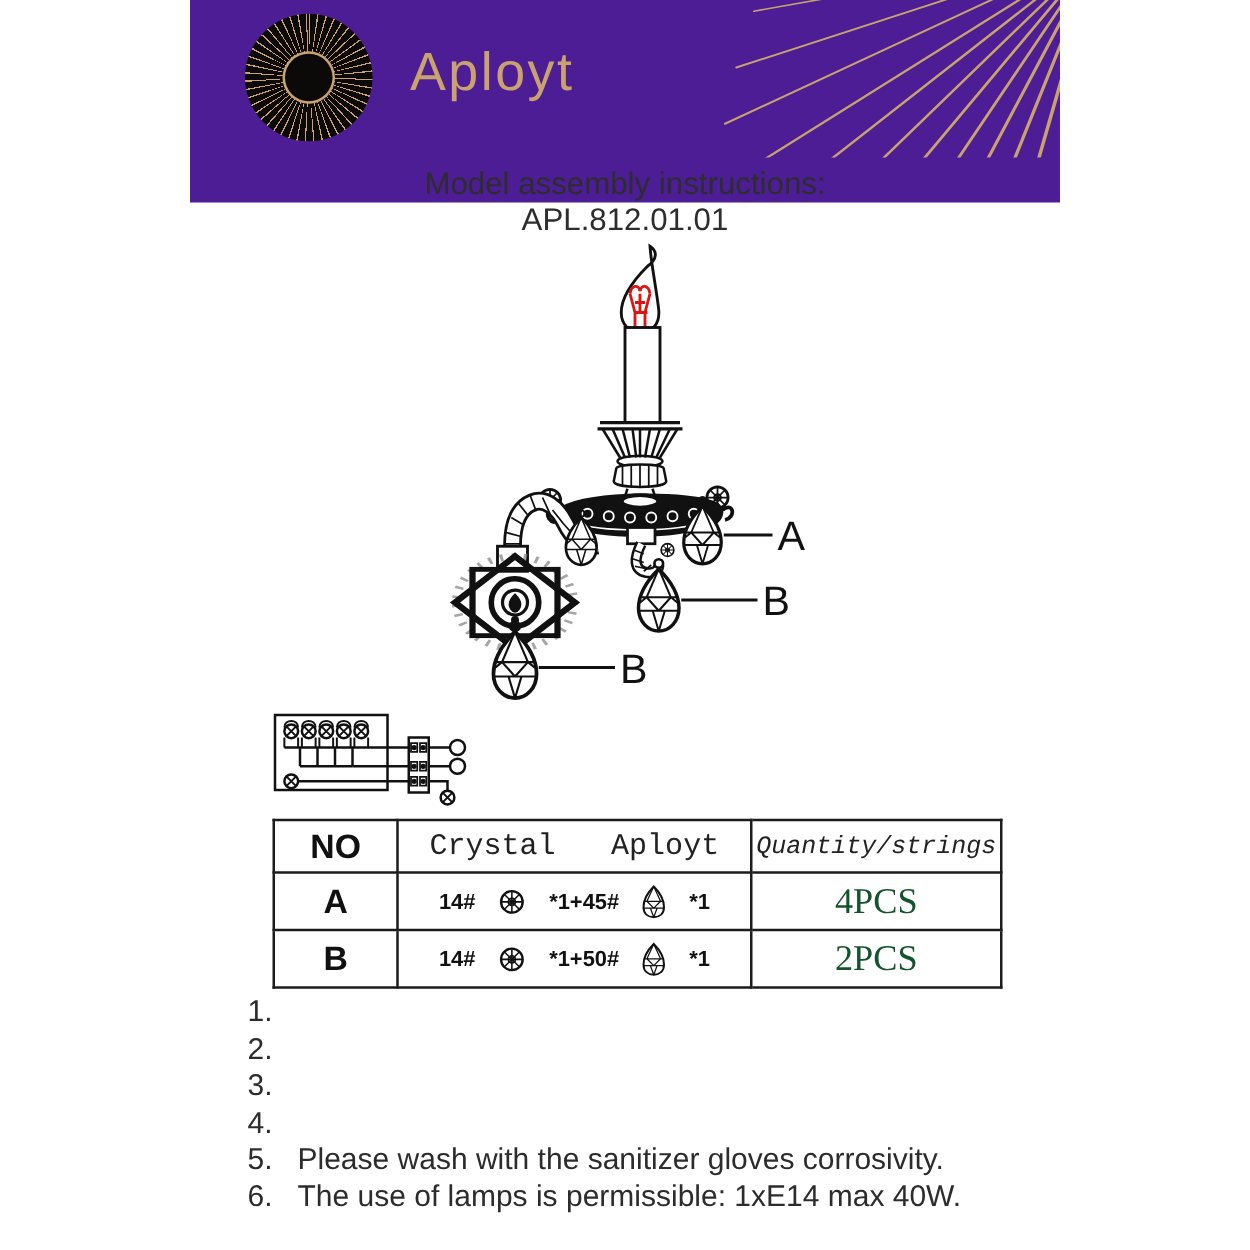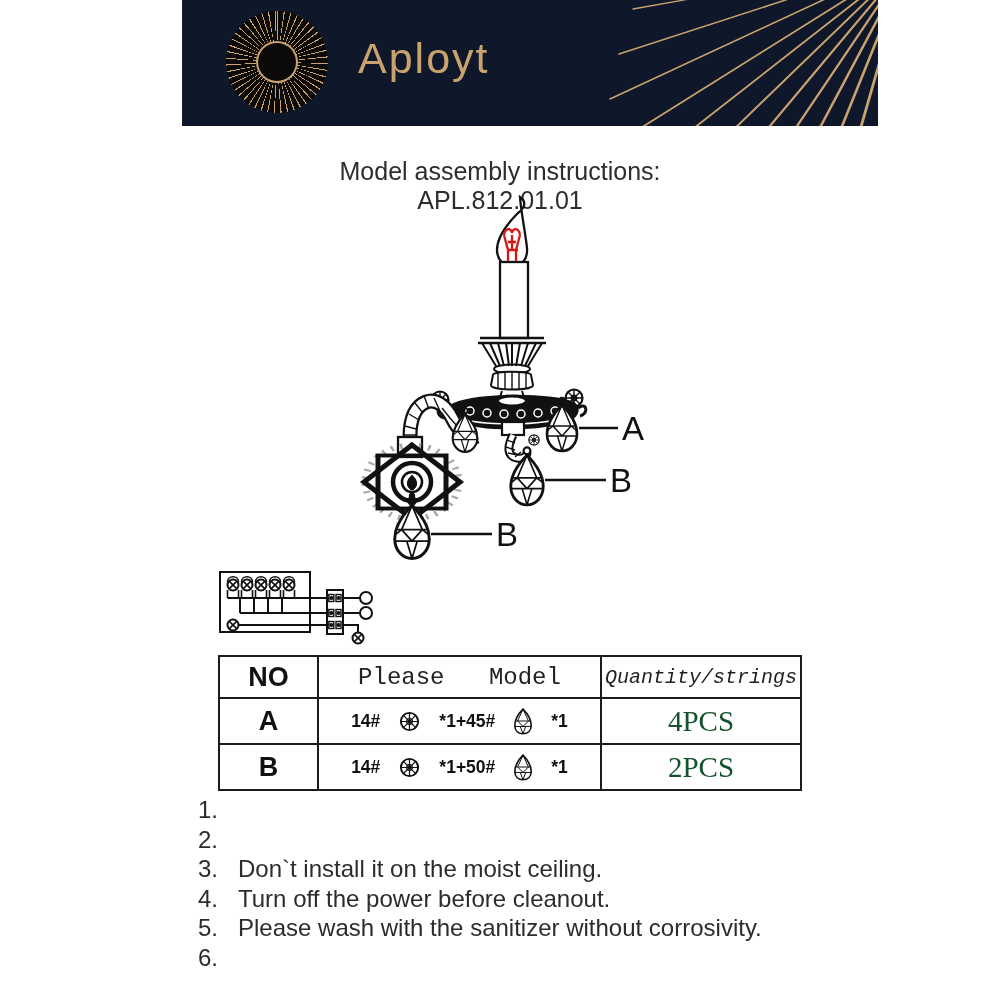--- a/index.html
+++ b/index.html
@@ -2,38 +2,38 @@
 <html><head>
 <meta charset="utf-8">
 <style>
   html,body{margin:0;padding:0;}
   body{
     width:1000px;height:1000px;background:#ffffff;position:relative;
     font-family:"Liberation Sans",sans-serif;color:#2c2c2c;overflow:hidden;
   }
   
   .banner{
-    position:absolute;left:152px;top:0;width:696px;height:126px;
-    background:#0f172a;overflow:hidden;margin-left:30px;
+    position:absolute;left:152px;top:0;width:696px;height:162px;
+    background:#4c1d95;overflow:hidden;
   }
   .sunburst{
     position:absolute;left:44px;top:11px;width:102px;height:102px;border-radius:50%;
     background:repeating-conic-gradient(#c9a26e 0deg 1.3deg,#0c0a09 1.3deg 7.6deg);
   }
   .sunburst::after{
     content:"";position:absolute;left:32px;top:32px;width:38px;height:38px;
     border-radius:50%;background:#0c0a09;box-shadow:0 0 0 2px #caa371;
   }
   .brand-name{
     position:absolute;left:176px;top:34px;font-size:43px;font-weight:300;
     letter-spacing:2px;color:#c9a26e;font-family:"Liberation Sans",sans-serif;
   }
   .rays{position:absolute;right:0;top:0;width:696px;height:126px;}
   
-  .title-block{position:absolute;left:0;top:133px;width:1000px;text-align:center;line-height:29px;margin-top:24px;}
+  .title-block{position:absolute;left:0;top:133px;width:1000px;text-align:center;line-height:29px;}
   .title-line1{font-size:25px;font-weight:500;color:#2d2d2d;}
   .title-line2{font-size:25px;font-weight:500;color:#2d2d2d;}
   
   .lamp-svg{position:absolute;left:350px;top:190px;}
   .wiring-svg{position:absolute;left:215px;top:566px;}
   
   table.parts{
     position:absolute;left:218px;top:655px;width:582px;height:134px;
     border-collapse:collapse;table-layout:fixed;
   }
@@ -250,21 +250,21 @@
 
 <table class="parts">
   <colgroup>
       <col class="col-no">
       <col class="col-model">
       <col class="col-qty">
     </colgroup>
   <thead>
     <tr style="height:42px;">
       <th class="h-no">NO</th>
-      <th class="h-model">Please Model</th>
+      <th class="h-model">Crystal Aployt</th>
       <th class="h-qty">Quantity/strings</th>
     </tr>
   </thead>
   <tbody>
     <tr style="height:46px;">
       <td class="c-no">A</td>
       <td class="c-spec">
         <div class="spec-wrap">
           <span>14#</span>
           <svg width="23" height="23" viewBox="-12 -12 24 24">
@@ -315,26 +315,25 @@
 
 <div class="instructions">
   <div class="instr-item">
     <span class="instr-num">1.</span>
   </div>
   <div class="instr-item">
     <span class="instr-num">2.</span>
   </div>
   <div class="instr-item">
     <span class="instr-num">3.</span>
-    <span>Don`t install it on the moist ceiling.</span>
   </div>
   <div class="instr-item">
     <span class="instr-num">4.</span>
-    <span>Turn off the power before cleanout.</span>
   </div>
   <div class="instr-item">
     <span class="instr-num">5.</span>
-    <span>Please wash with the sanitizer without corrosivity.</span>
+    <span>Please wash with the sanitizer gloves corrosivity.</span>
   </div>
   <div class="instr-item">
     <span class="instr-num">6.</span>
+    <span>The use of lamps is permissible: 1xE14 max 40W.</span>
   </div>
 </div>
 
 </body></html>

